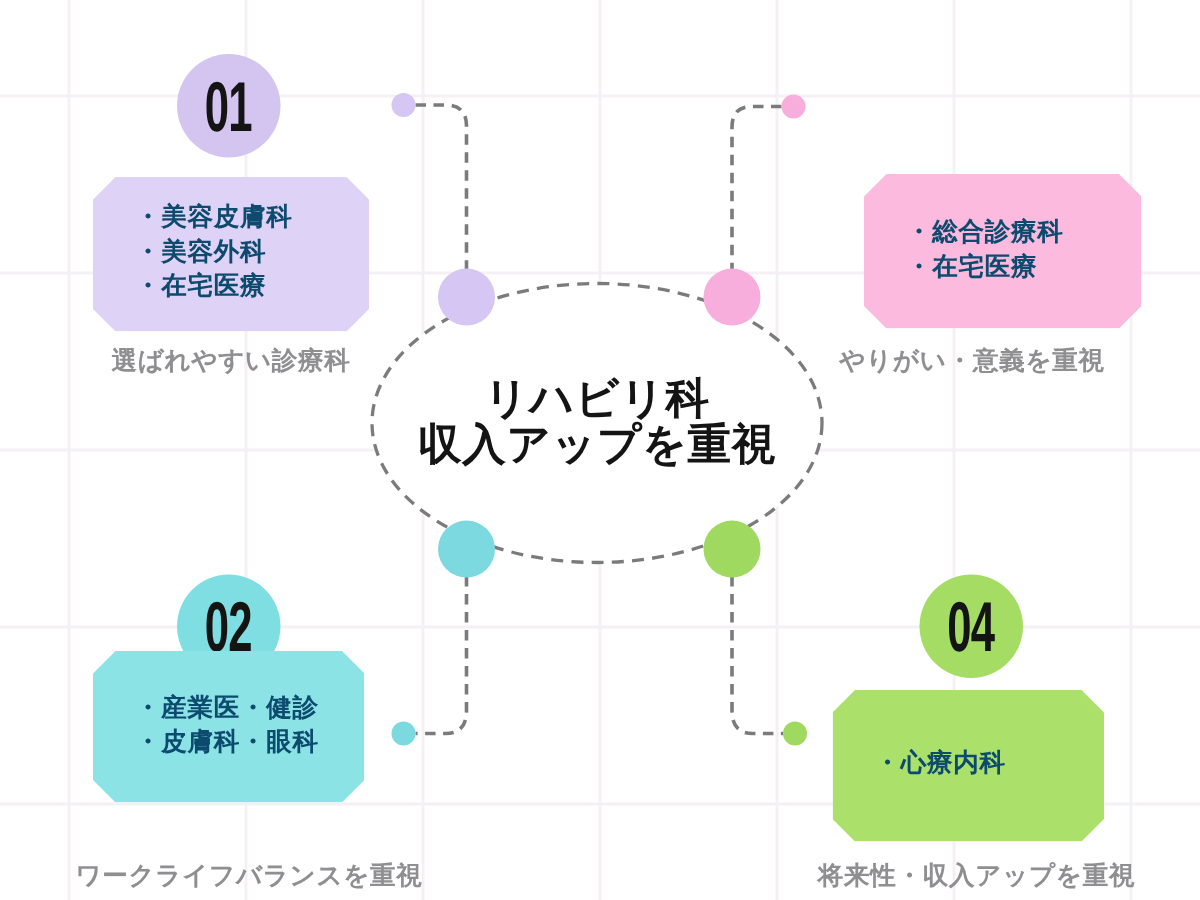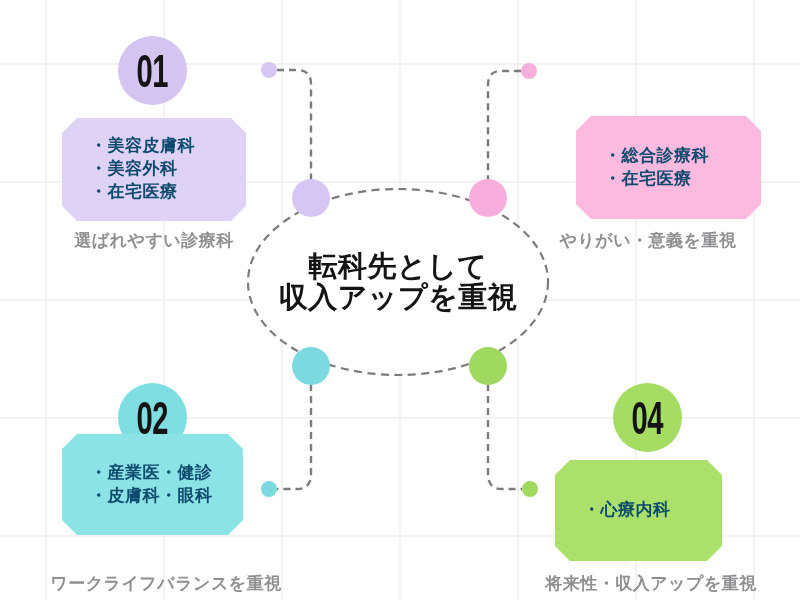--- a/index.html
+++ b/index.html
@@ -84,21 +84,21 @@
 
   
   .badge.s1 { left: 118px; top: 36px; }
   .badge.s2 { left: 118px; top: 383px; }
   .badge.s3 { left: 611px; top: 36px; }
   .badge.s4 { left: 613px; top: 383px; }
 
   .listbox.s1 { left: 62px;  top: 118px; width: 184px; height: 103px; }
   .listbox.s2 { left: 62px;  top: 434px; width: 181px; height: 101px; }
   .listbox.s3 { left: 555px; top: 116px; width: 185px; height: 103px; }
-  .listbox.s4 { left: 555px; top: 460px; width: 167px; height: 101px; }
+  .listbox.s4 { left: 555px; top: 460px; width: 181px; height: 101px; }
 
   .caption.s1 { left: 154px; top: 229px; }
   .caption.s2 { left: 166px; top: 572px; }
   .caption.s3 { left: 648px; top: 229px; }
   .caption.s4 { left: 651px; top: 572px; }
 </style>
 </head>
 <body>
 
 <div class="canvas">
@@ -155,17 +155,17 @@
   <div class="badge s4" style="background: rgb(165, 220, 99);">
     <span class="num">04</span>
   </div>
   <div class="listbox s4" style="background: rgb(171, 224, 107);">
     <div class="item">・心療内科</div>
 
   </div>
   <div class="caption s4">将来性・収入アップを重視</div>
 
   <div class="center-title">
-    <div>転科先として</div>
+    <div>リハビリ科</div>
     <div>収入アップを重視</div>
   </div>
 
 </div>
 
 </body></html>

